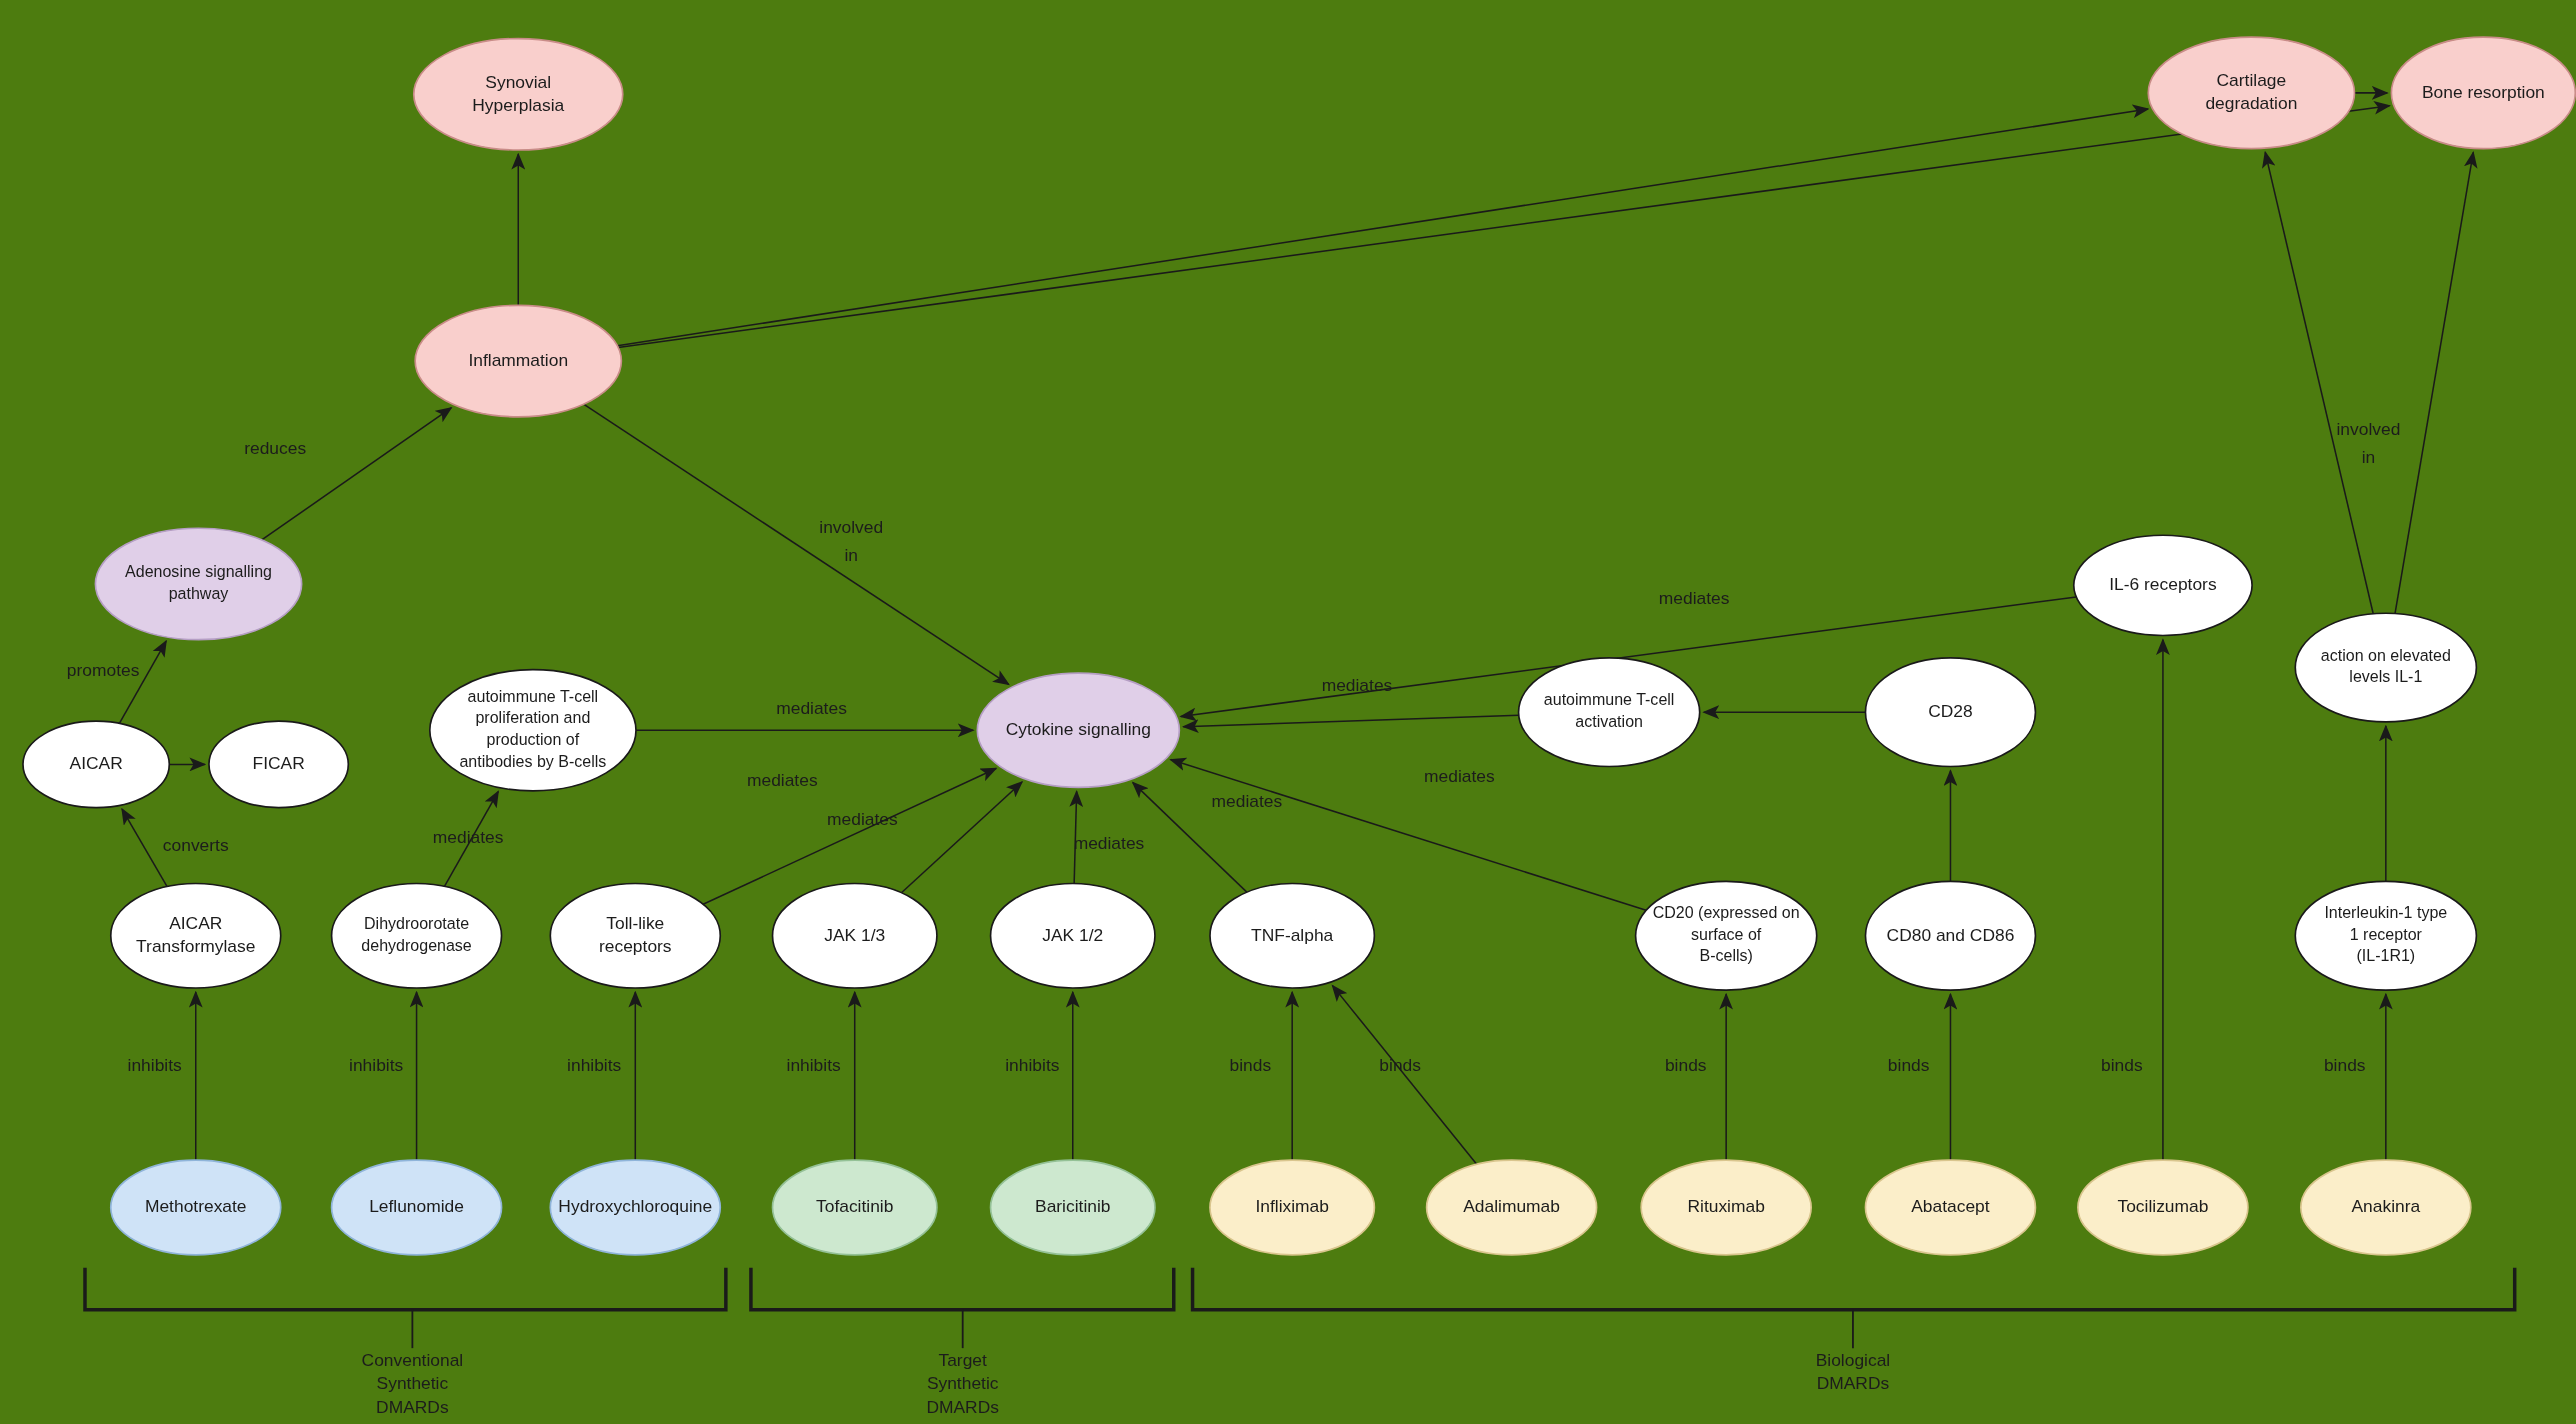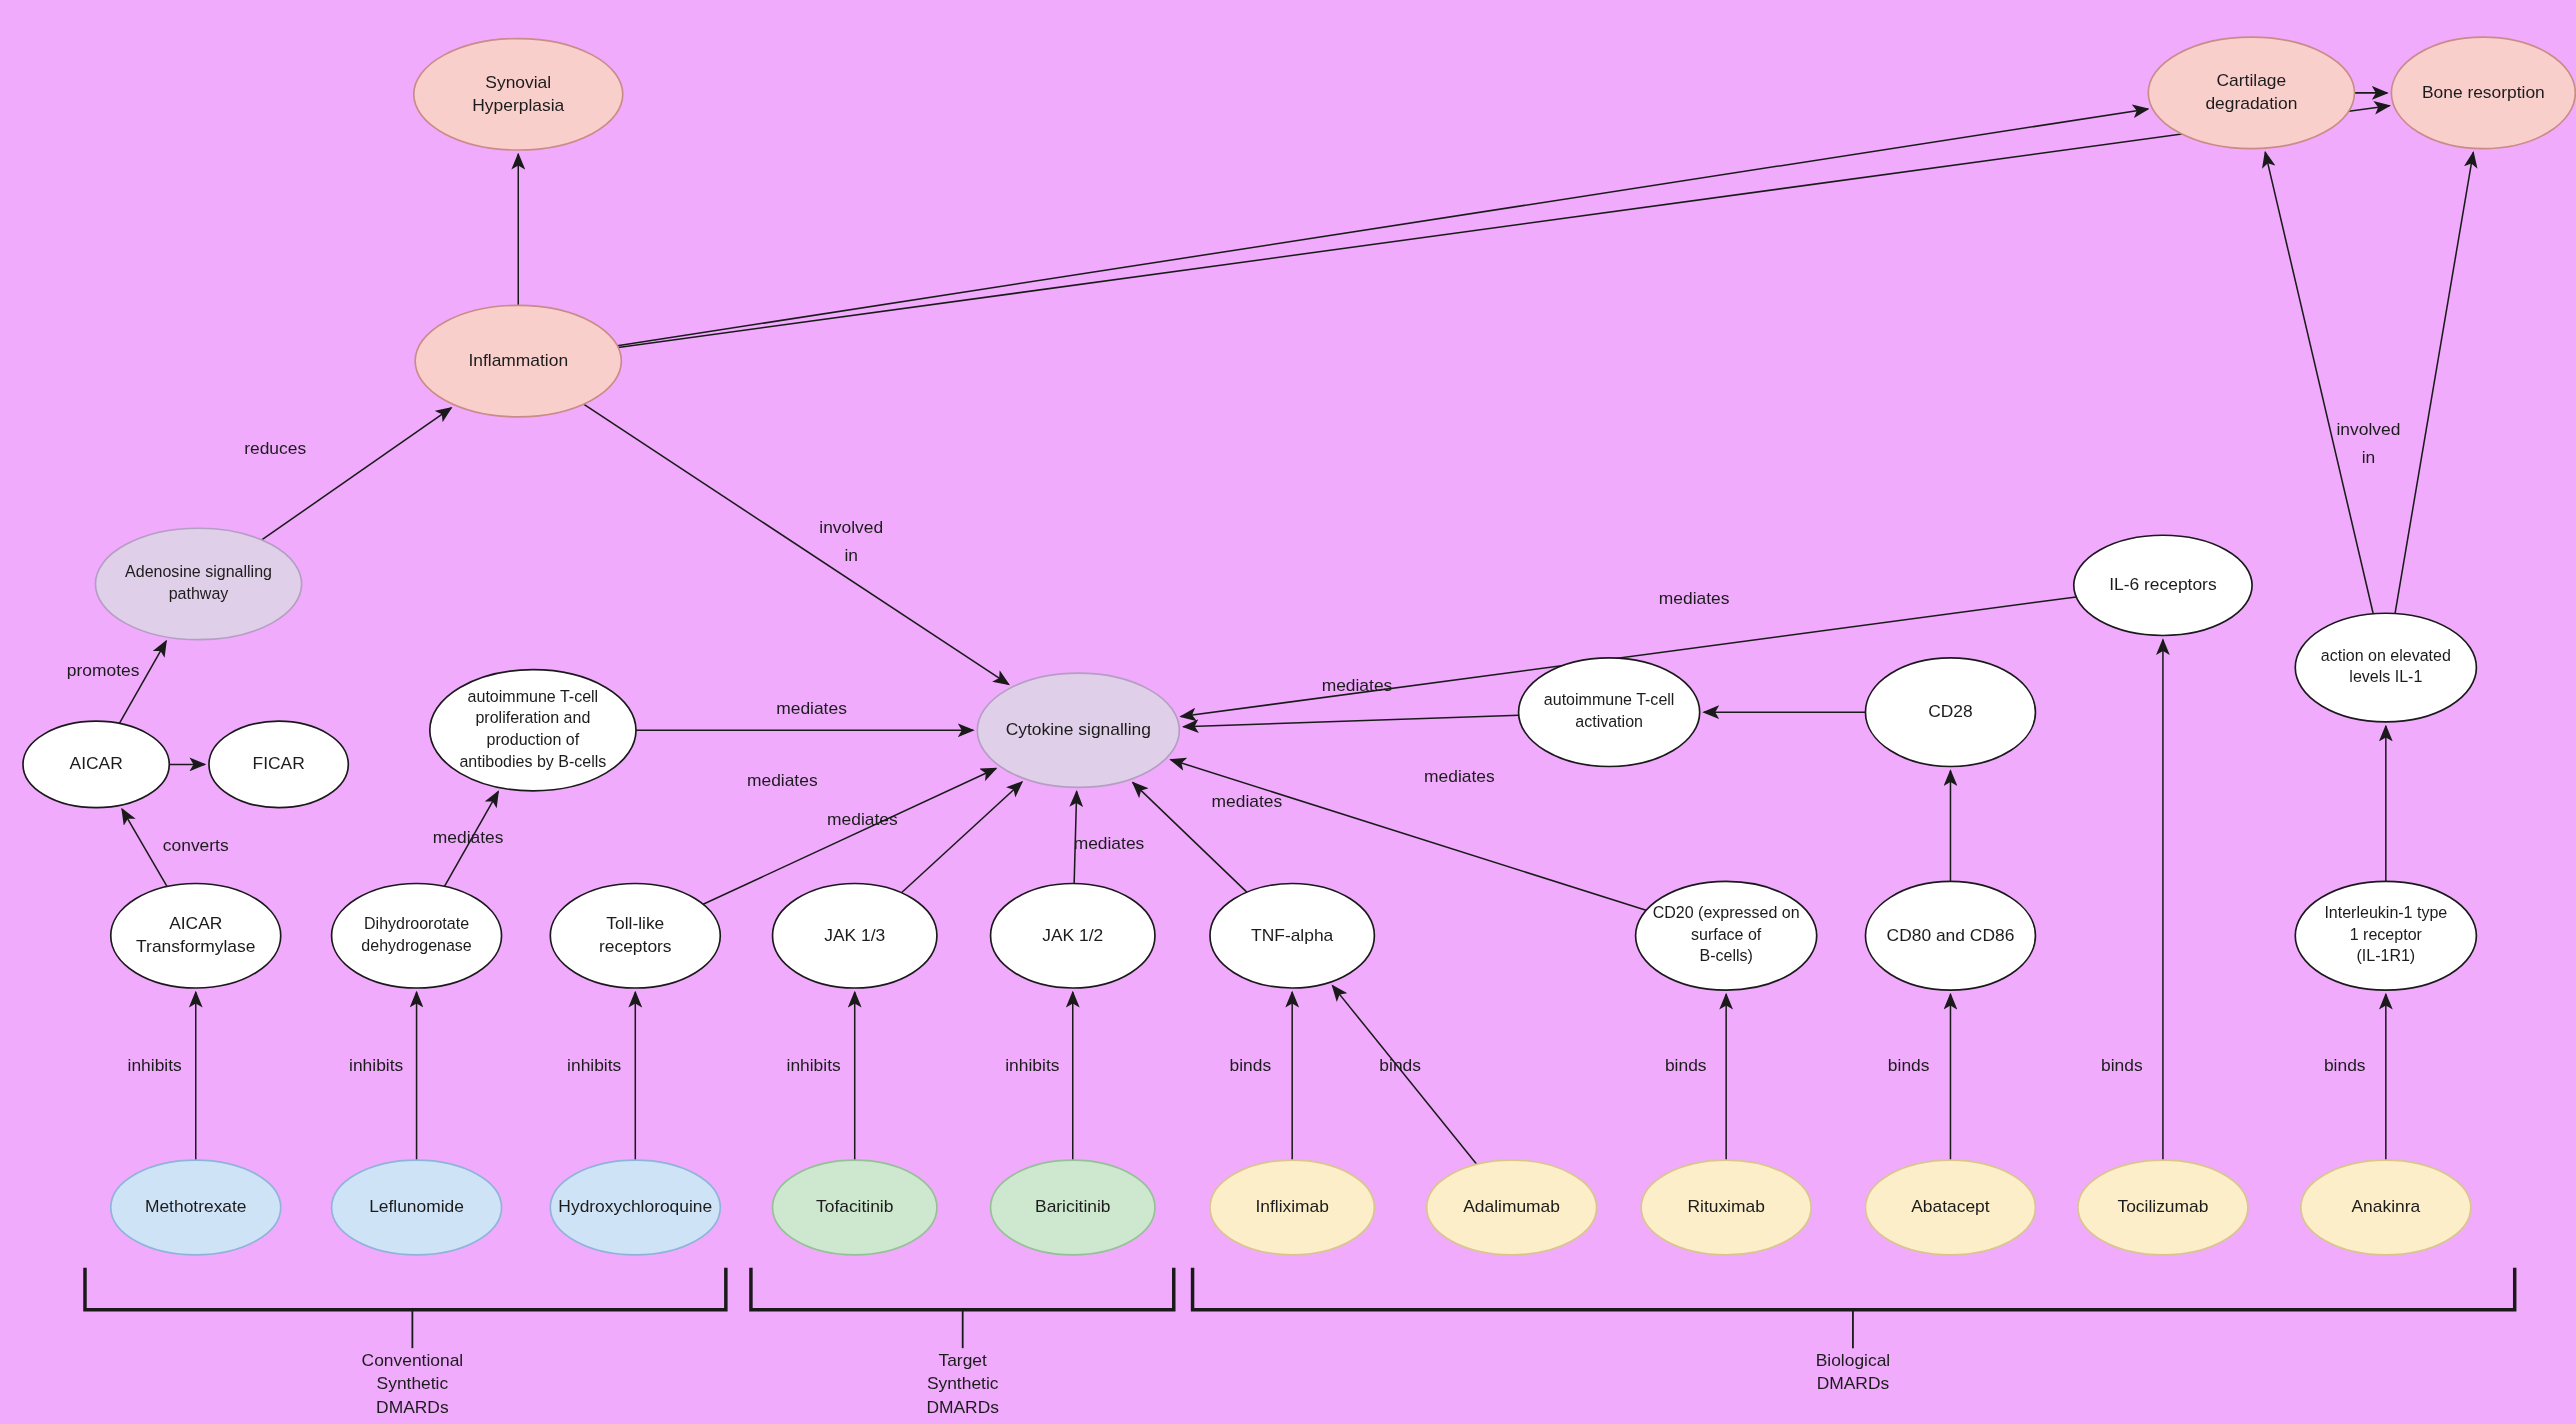--- a/index.html
+++ b/index.html
@@ -4,21 +4,21 @@
 <style>
   html, body {
     margin: 0;
     padding: 0;
     background: #ffffff;
   }
   #diagram-root {
     position: relative;
     width: 2576px;
     height: 1425px;
-    background: #f0abfc;
+    background: #4d7c0f;
     font-family: "Liberation Sans", sans-serif;
   }
   svg#graph {
     display: block;
     width: 2576px;
     height: 1425px;
   }
   .node-ellipse {
     stroke: #2b2b2b;
     stroke-width: 2.4;

